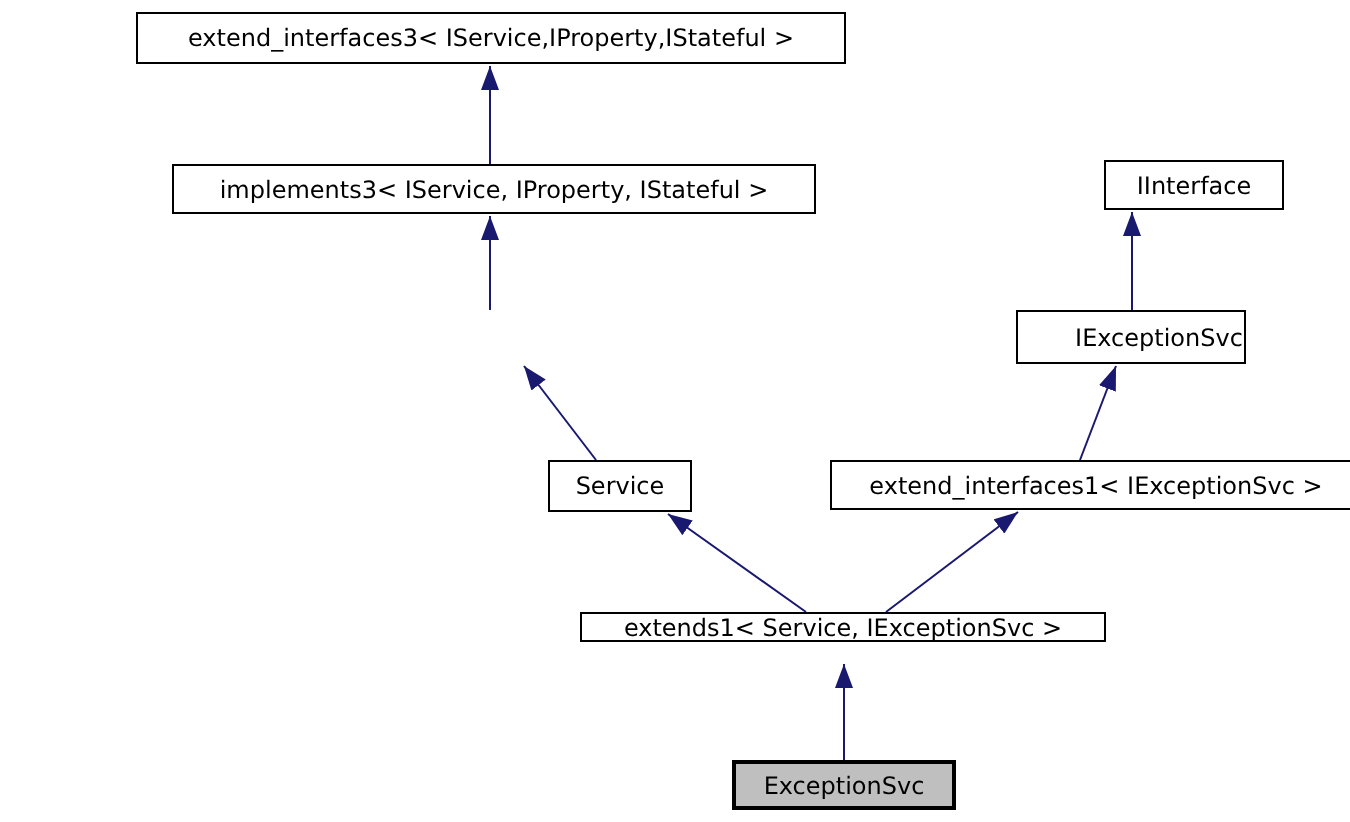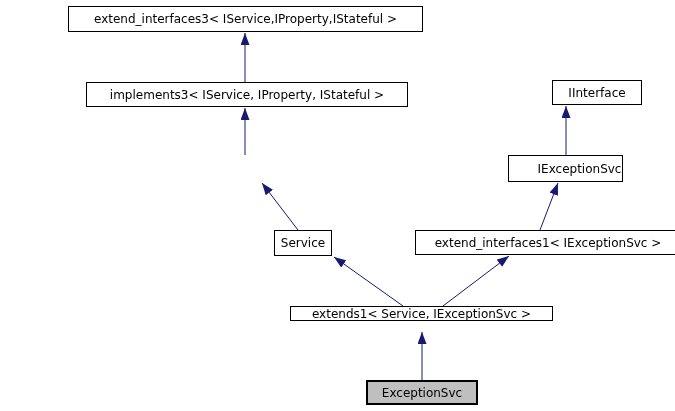--- a/index.html
+++ b/index.html
@@ -40,21 +40,21 @@
   .node.highlighted {
     background: #bfbfbf;
     border-width: 2px;
   }
   
   .pos-extend-interfaces3 { left: 68px;  top: 6px;   width: 355px; height: 26px; }
   .pos-implements3        { left: 86px;  top: 82px;  width: 322px; height: 25px; }
   .pos-common-messaging   { left: 3px;   top: 155px; width: 482px; height: 27px; }
   .pos-iinterface         { left: 524px; top: 80px;  width: 90px;  height: 25px; margin-left: 28px; }
   .pos-iexceptionsvc      { left: 508px; top: 155px; width: 115px; height: 27px; padding-left: 28px; }
-  .pos-service            { left: 274px; top: 230px; width: 58px;  height: 26px; }
+  .pos-service            { left: 274px; top: 230px; width: 72px;  height: 26px; }
   .pos-extend-interfaces1 { left: 399px; top: 230px; width: 266px; height: 25px; margin-left: 16px; }
   .pos-extends1           { left: 290px; top: 306px; width: 263px; height: 15px; }
   .pos-exceptionsvc       { left: 366px; top: 380px; width: 112px; height: 25px; }
 </style>
 </head>
 <body>
 
 <div id="canvas">
 
   <svg id="edges" width="675" height="411" viewBox="0 0 675 411" xmlns="http://www.w3.org/2000/svg">

